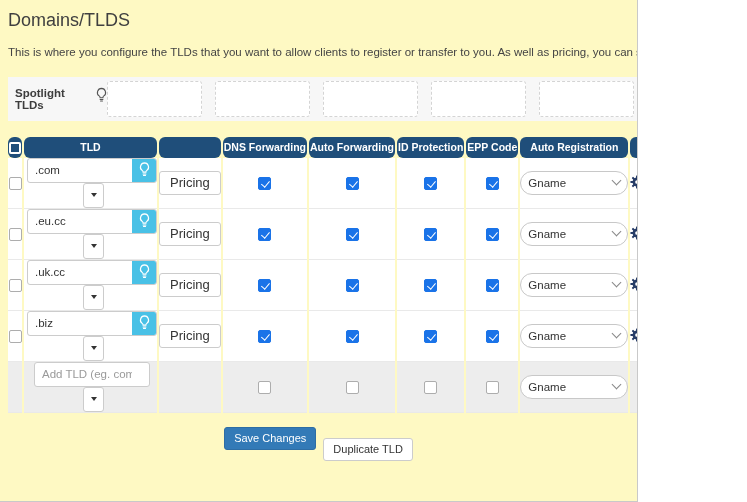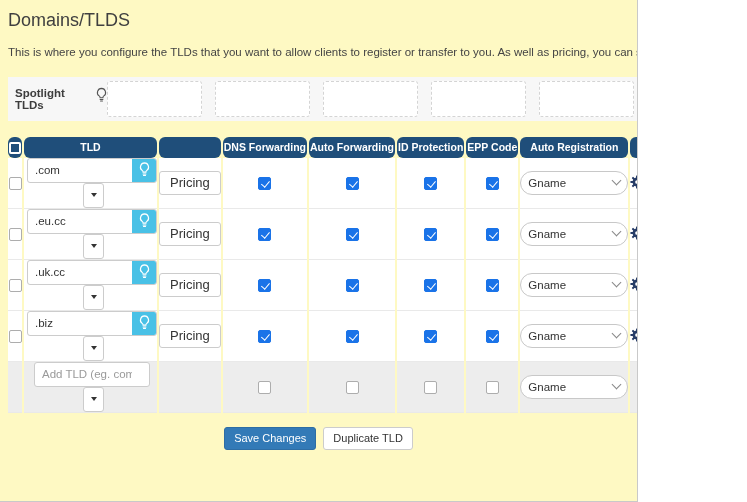--- a/index.html
+++ b/index.html
@@ -67,21 +67,21 @@
     padding:0 7px;color:#333;font-size:11.5px;cursor:pointer;vertical-align:middle;}
   .chev{width:6px;height:6px;border-right:1.4px solid #888;border-bottom:1.4px solid #888;
     transform:rotate(45deg);margin-top:-4px;flex:none;}
   .iconbtn{display:inline-flex;align-items:center;justify-content:center;cursor:pointer;
     background:none;border:0;padding:0;}
   
   .btnrow{display:flex;justify-content:center;gap:7px;margin-top:14px;}
   .btn{height:23px;border-radius:3px;font-size:11px;font-family:inherit;cursor:pointer;
     display:inline-flex;align-items:center;padding:0 9px;}
   .btn-primary{background:#337ab7;border:1px solid #2e6da4;color:#fff;}
-  .btn-default{background:#fff;border:1px solid #ccc;color:#333;}
+  .btn-default{background:#fff;border:1px solid #ccc;color:#333;margin-top:11px;}
 </style>
 </head>
 <body>
 
 <div class="frame">
 
   <h1 class="page-title">Domains/TLDS</h1>
 
   <div class="desc">
     <div>This is where you configure the TLDs that you want to allow clients to register or transfer to you. As well as pricing, you can set which addons are offered</div>

